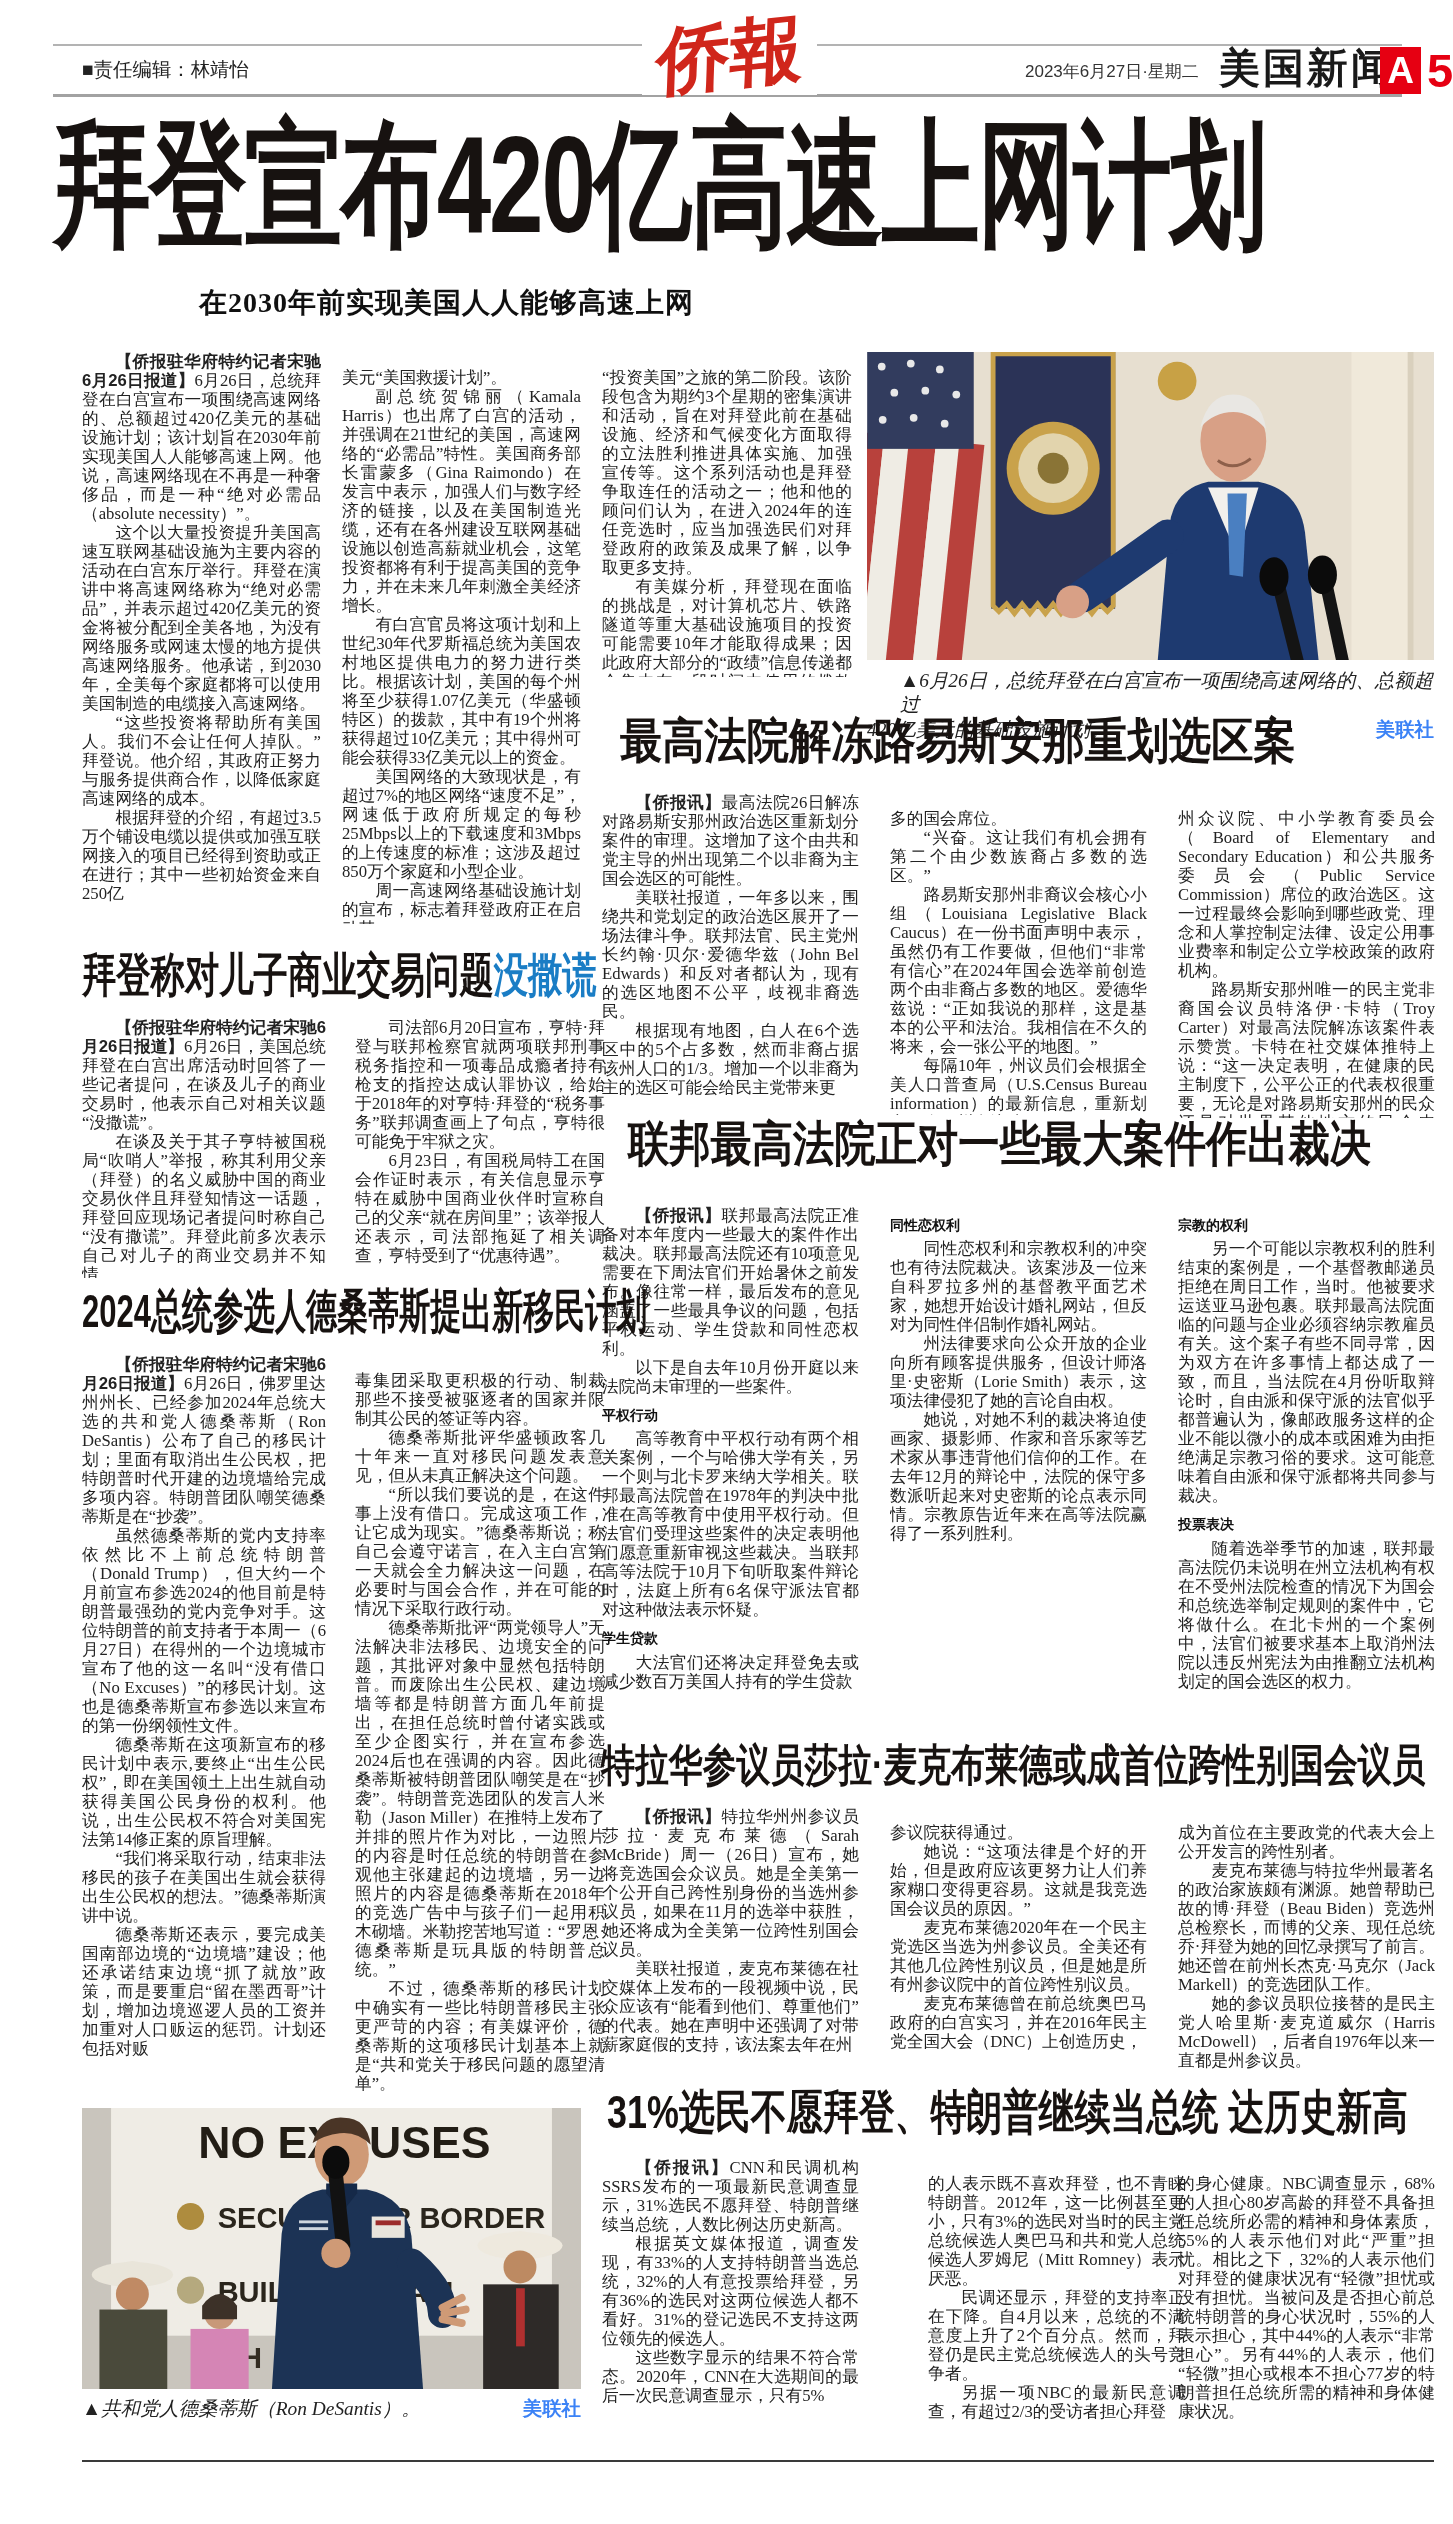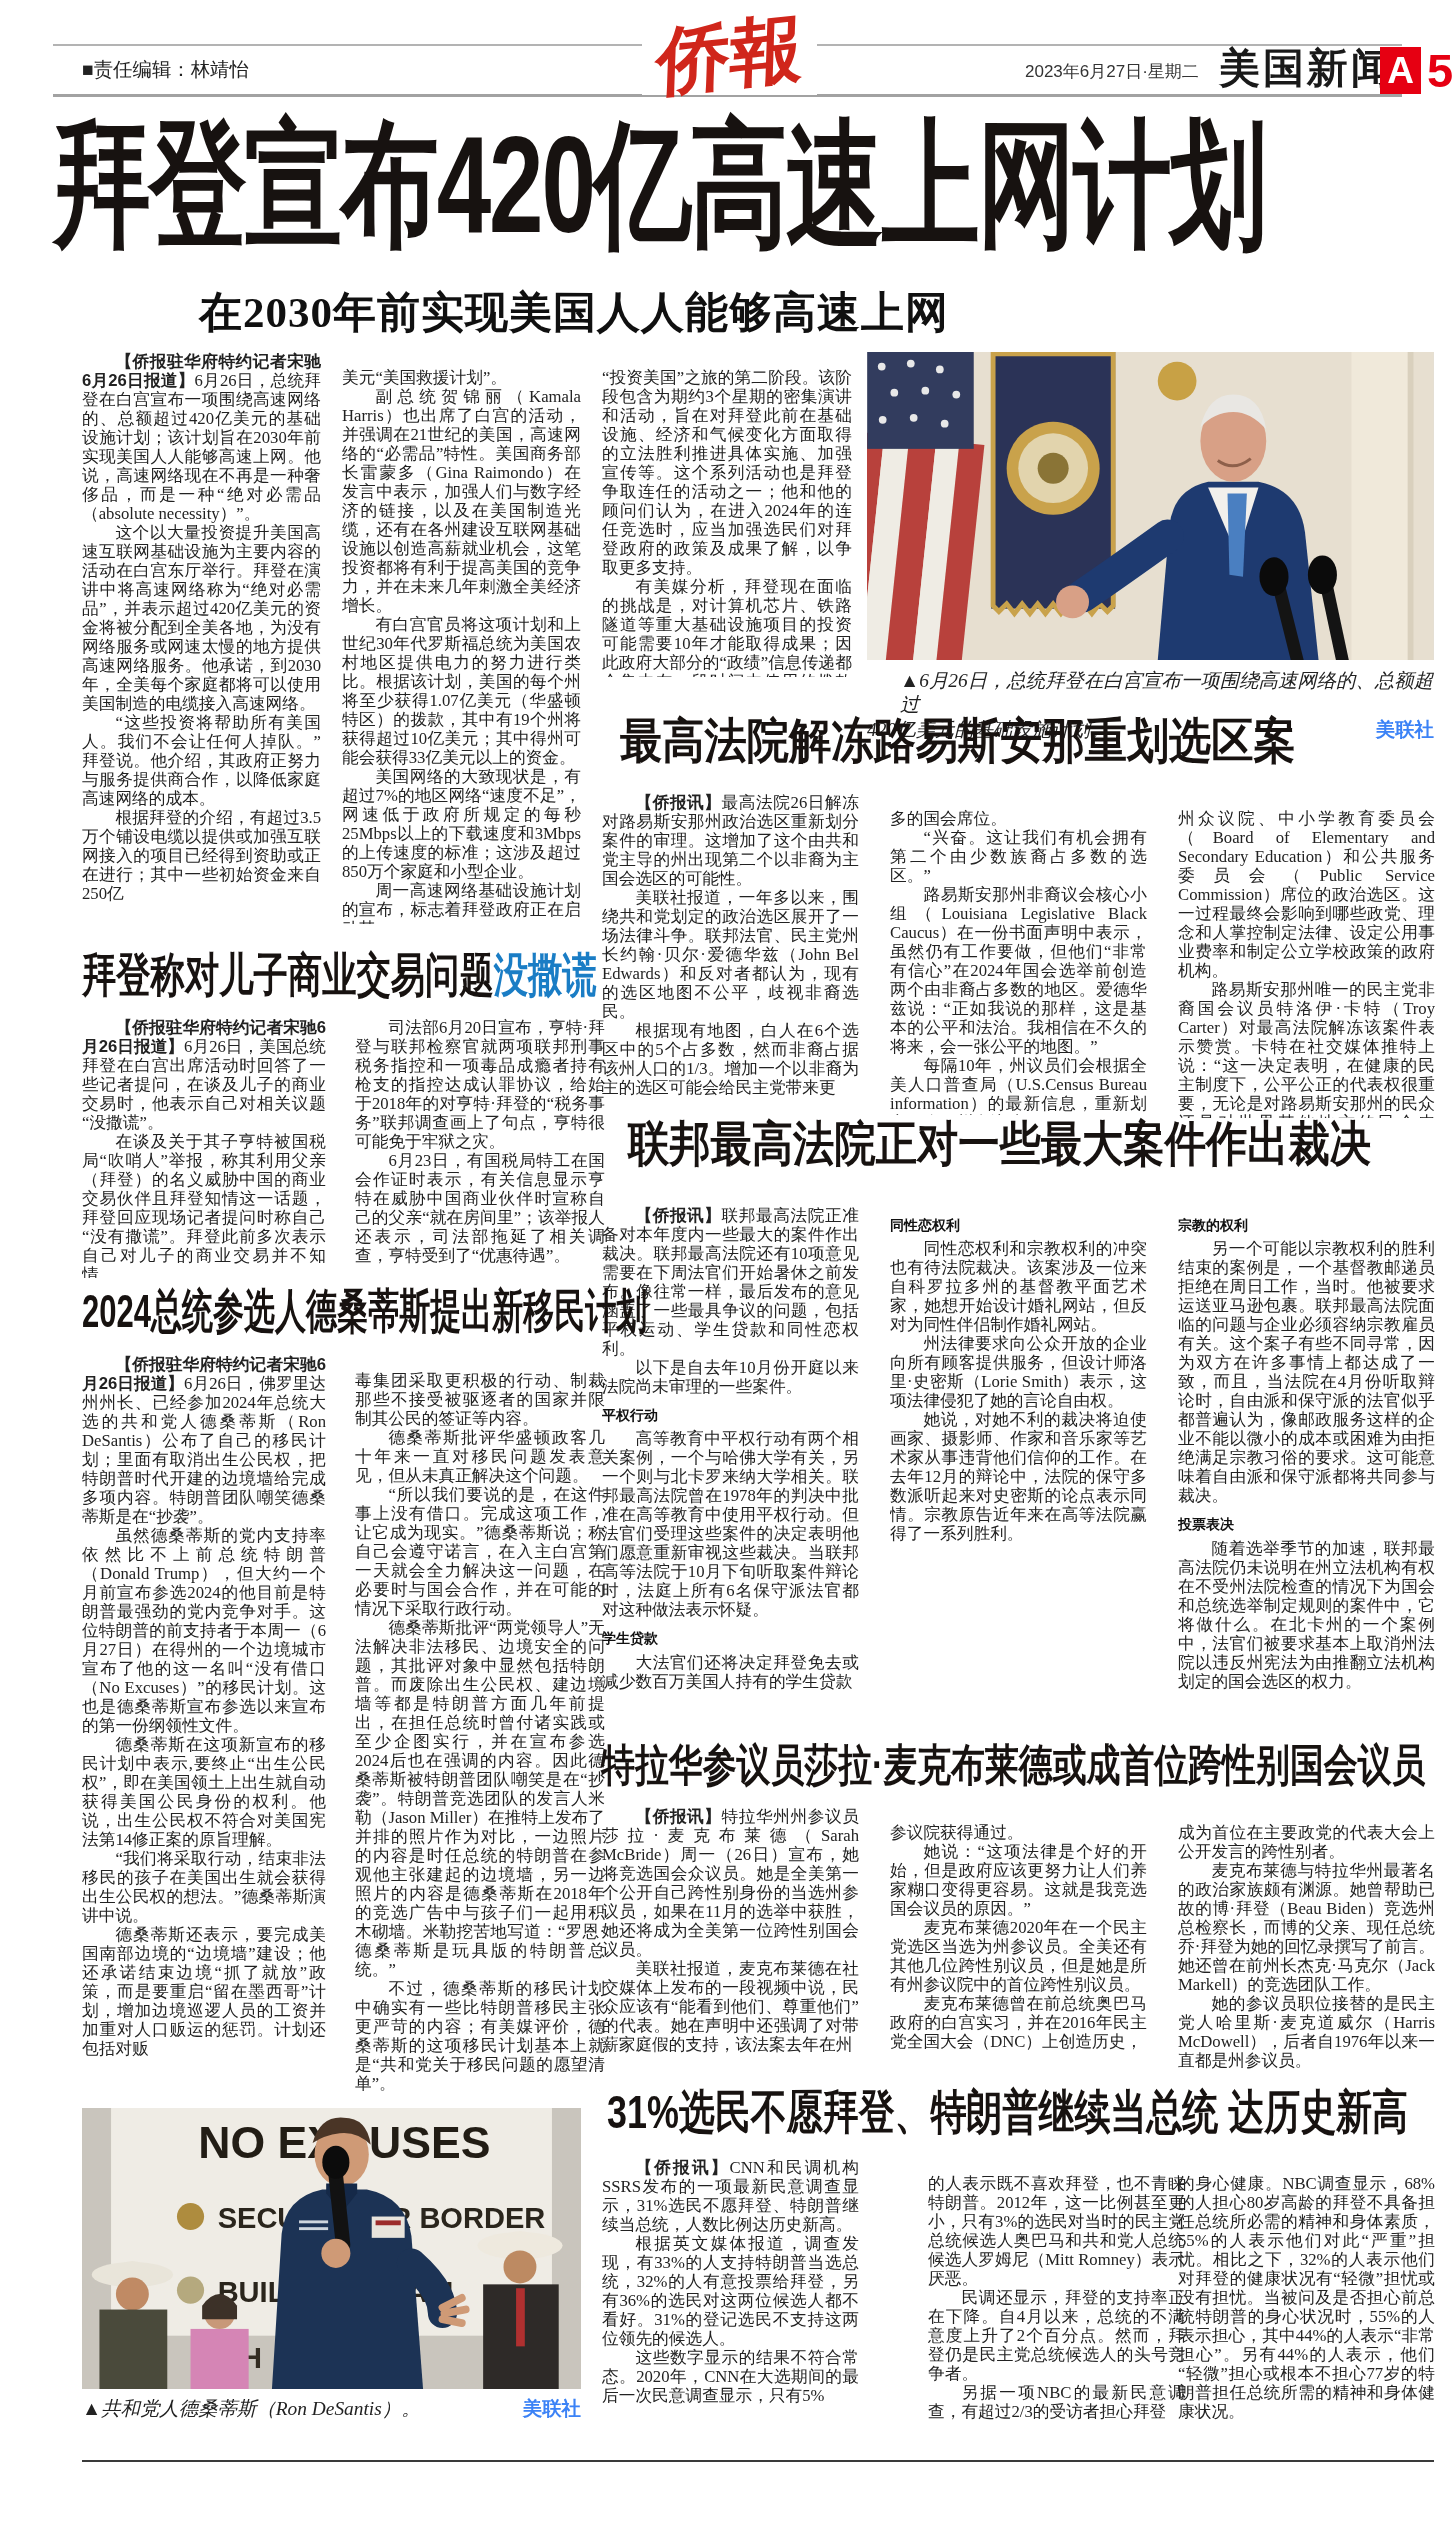--- a/index.html
+++ b/index.html
@@ -14,21 +14,21 @@
   .dateline{position:absolute;font-size:17px;color:#333;font-family:"Liberation Sans","DejaVu Sans",sans-serif;}
   .section{position:absolute;font-size:41px;font-weight:bold;color:#191919;letter-spacing:2.9px;
         font-family:"Liberation Sans","DejaVu Sans",sans-serif;}
   .pageA{position:absolute;width:41px;height:47px;background:#e60012;color:#fff;font-weight:bold;
         font-size:37px;line-height:47px;text-align:center;font-family:"Liberation Sans","DejaVu Sans",sans-serif;}
   .page5{position:absolute;font-size:47px;font-weight:bold;color:#e60012;line-height:47px;
         font-family:"Liberation Sans","DejaVu Sans",sans-serif;}
   
   .bighead{position:absolute;white-space:nowrap;font-family:"Liberation Sans","DejaVu Sans",sans-serif;
         font-weight:900;color:#171210;transform-origin:left top;line-height:1.02;}
-  .subheadline{position:absolute;font-size:43px;font-weight:bold;color:#101010;white-space:nowrap;letter-spacing:1px;}
+  .subheadline{position:absolute;font-size:28px;font-weight:bold;color:#101010;white-space:nowrap;letter-spacing:1px;}
   
   .col{position:absolute;overflow:hidden;font-size:16.7px;line-height:19px;text-align:justify;color:#222;}
   .para{text-indent:2em;}
   .para.cont{text-indent:0;margin-top:16px;}
   .para b,.lead-b{font-family:"Liberation Sans","DejaVu Sans",sans-serif;font-weight:bold;}
   .sub{font-family:"Liberation Sans","DejaVu Sans",sans-serif;font-weight:bold;font-size:14px;
        margin:9.7px 0 4.8px 0;text-indent:0;color:#111;}
   
   .photo{position:absolute;overflow:hidden;background:#ddd;}
   .caption{position:absolute;font-size:19.4px;line-height:24px;font-style:italic;color:#222;}

